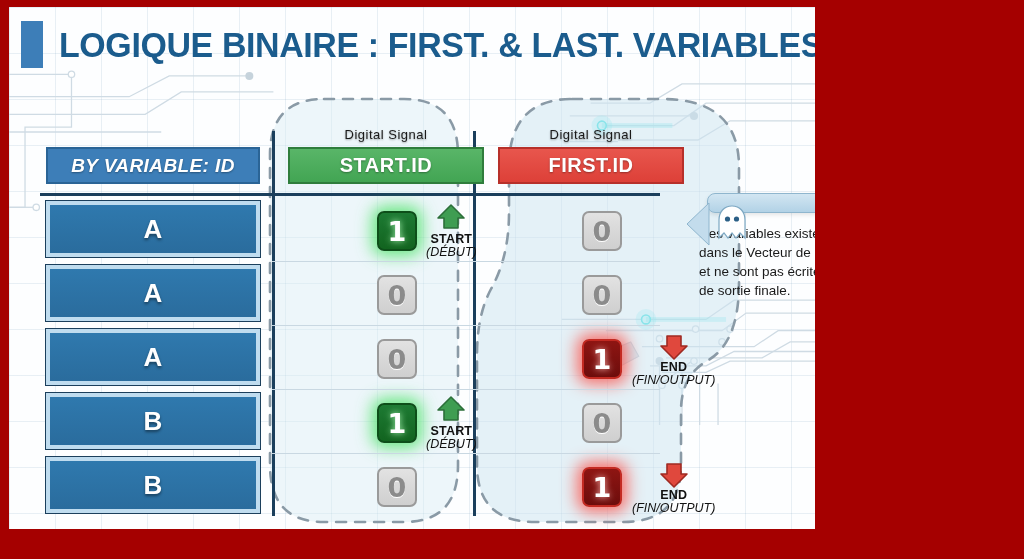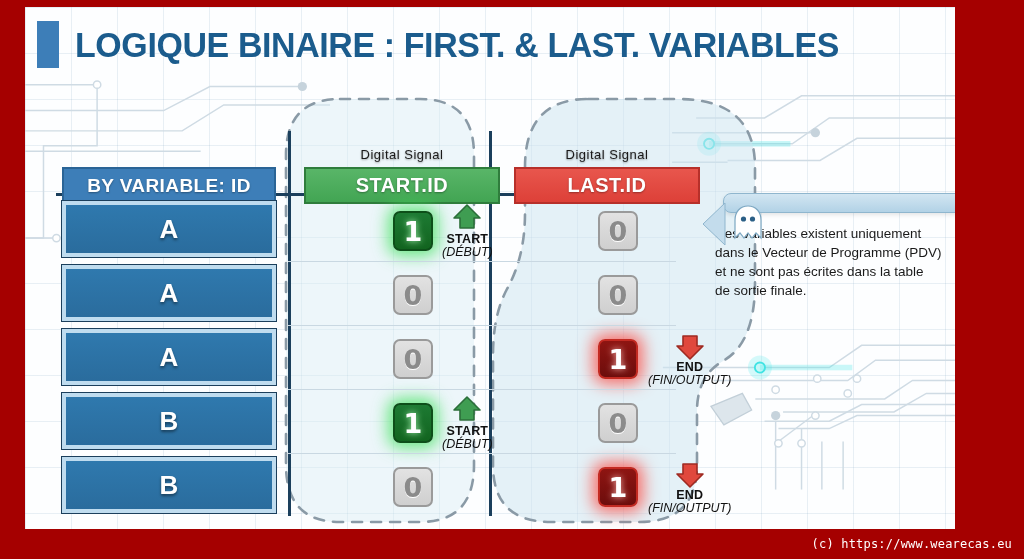--- a/index.html
+++ b/index.html
@@ -10,22 +10,22 @@
     overflow: hidden;
   }
   #stage {
     position: relative;
     width: 1024px; height: 559px;
     background: #a50000;
   }
   
   #canvas {
     position: absolute;
-    left: 25px; top: 7px;
-    width: 930px; height: 522px;
+    left: 9px; top: 7px;
+    width: 806px; height: 522px;
     background:
       repeating-linear-gradient(to right, rgba(120,160,190,.16) 0 1px, transparent 1px 46px),
       repeating-linear-gradient(to bottom, rgba(120,160,190,.16) 0 1px, transparent 1px 46px),
       #fdfeff;
     overflow: hidden;
     padding-left: 34px;
   }
   .circuit { position: absolute; inset: 0; pointer-events: none; }
   
   #title-block {
@@ -60,29 +60,30 @@
   #div-2 { left: 433px; }
   #hdr-rule {
     position: absolute; left: 0; top: 62px; width: 620px; height: 3px;
     background: #1b3f5c;
   }
   .row-rule {
     position: absolute; left: 232px; width: 388px; height: 1px;
     background: #c9d8e2;
   }
   
-  .hdr-cell { position: absolute; top: 16px; margin-top: 20px; }
+  .hdr-cell { position: absolute; top: 16px; }
   #hdr-id {
     left: 6px; width: 214px; height: 37px;
     background: #3d7eb8;
     border: 2px solid #2e6punct;
     border: 2px solid #2a6496;
     display: flex; align-items: center; justify-content: center;
     color: #fff; font-weight: 800; font-size: 19px; letter-spacing: .4px;
     text-shadow: 0 1px 2px rgba(0,0,0,.35);
+    font-style: italic;
   }
   .sig-label {
     position: absolute; top: -22px; width: 100%;
     text-align: center; font-size: 13px; color: #1a1a1a;
     font-weight: 400;
   }
   #hdr-first {
     left: 248px; width: 196px; height: 37px;
     background: linear-gradient(#59b568,#42a553);
     border: 2px solid #2f7d3c;
@@ -266,21 +267,21 @@
 
       <div class="hdr-cell" id="hdr-id">BY VARIABLE: ID</div>
 
       <div class="hdr-cell" id="hdr-first">
         <span class="sig-label">Digital Signal</span>
         <span>START.ID</span>
       </div>
 
       <div class="hdr-cell" id="hdr-last">
         <span class="sig-label">Digital Signal</span>
-        <span>LAST.ID</span>
+        <span>FIRST.ID</span>
       </div>
 
       <div id="rows-host">
           <div class="row" style="top: 66px;">
             <div class="id-chip">A</div>
             <div class="bit first one-green">1</div>
             <div class="bit last zero">0</div>
             <div class="marker first-m">
               <svg class="arrow" width="28" height="30" viewBox="0 0 28 30">
                 <path d="M14 2 L27 15 L21 15 L21 25 L7 25 L7 15 L1 15 Z" fill="#3f9d52" stroke="#2c6f3a" stroke-width="1.6" stroke-linejoin="round"></path>
@@ -348,16 +349,13 @@
           <circle cx="20.5" cy="15" r="2.6" fill="#2b5f86"></circle>
         </svg>
       </div>
       <div id="callout-body">Ces variables existent uniquement
 dans le Vecteur de Programme (PDV)
 et ne sont pas écrites dans la table
 de sortie finale.</div>
     </div>
   </div>
 
-  <div id="footer">
-    <span id="footer-text">(c) https://www.wearecas.eu</span>
-  </div>
 </div>
 
 </body></html>

